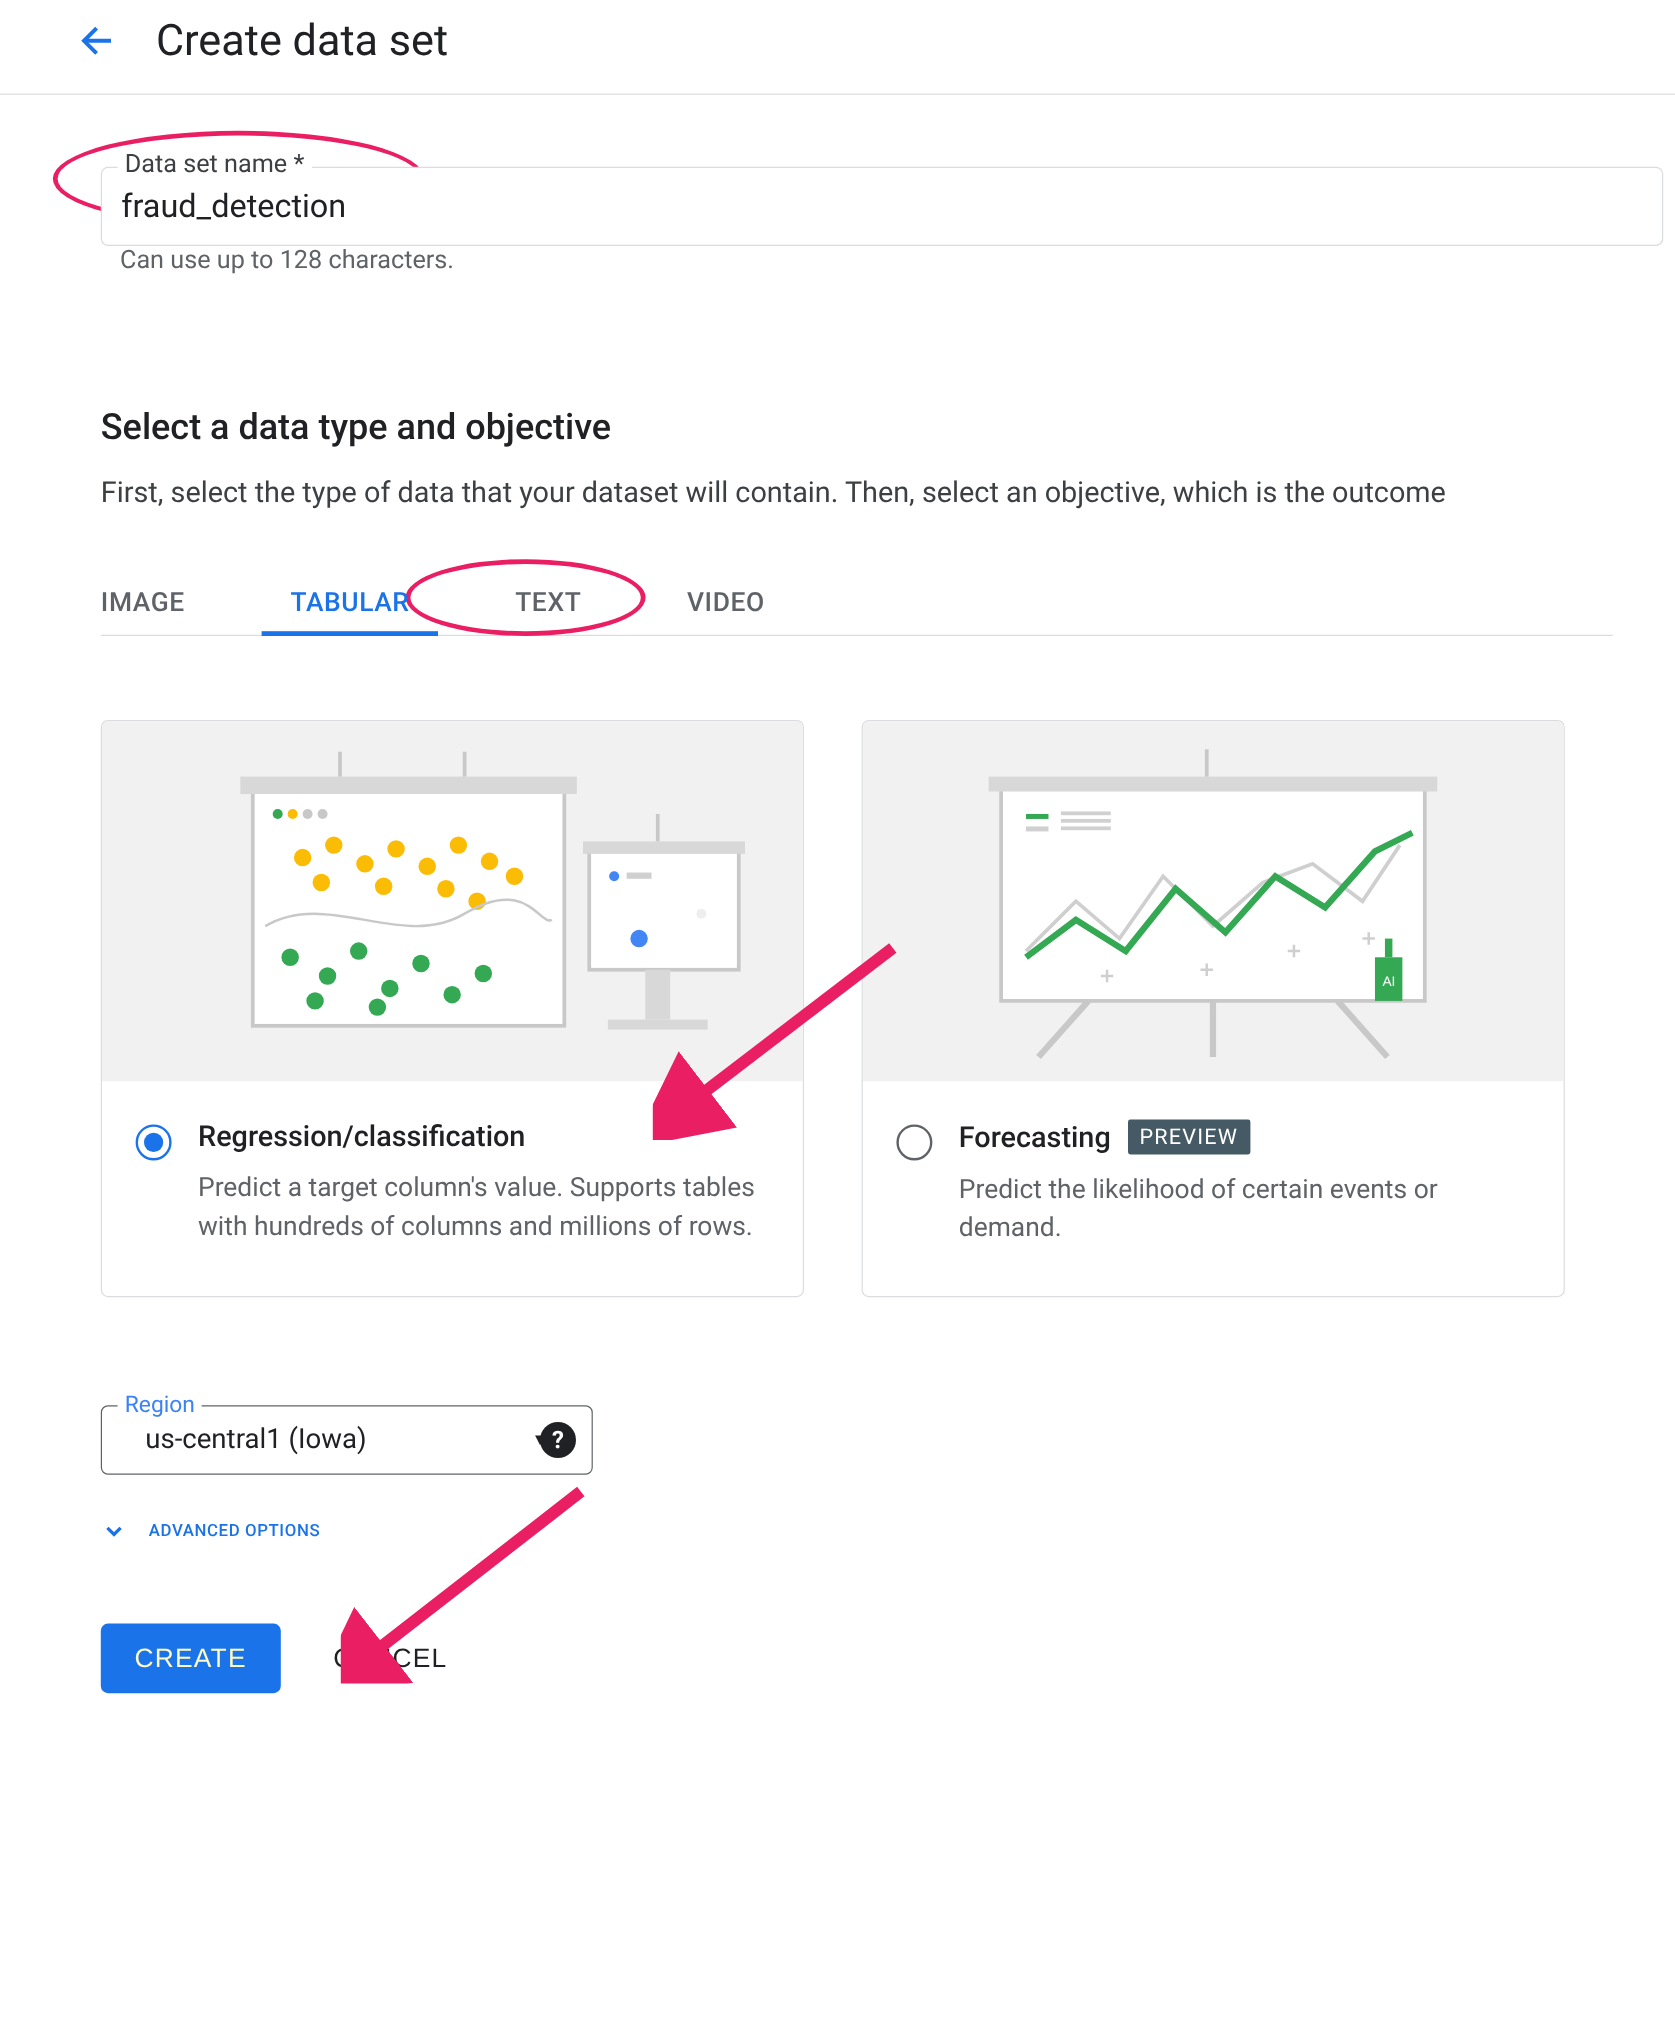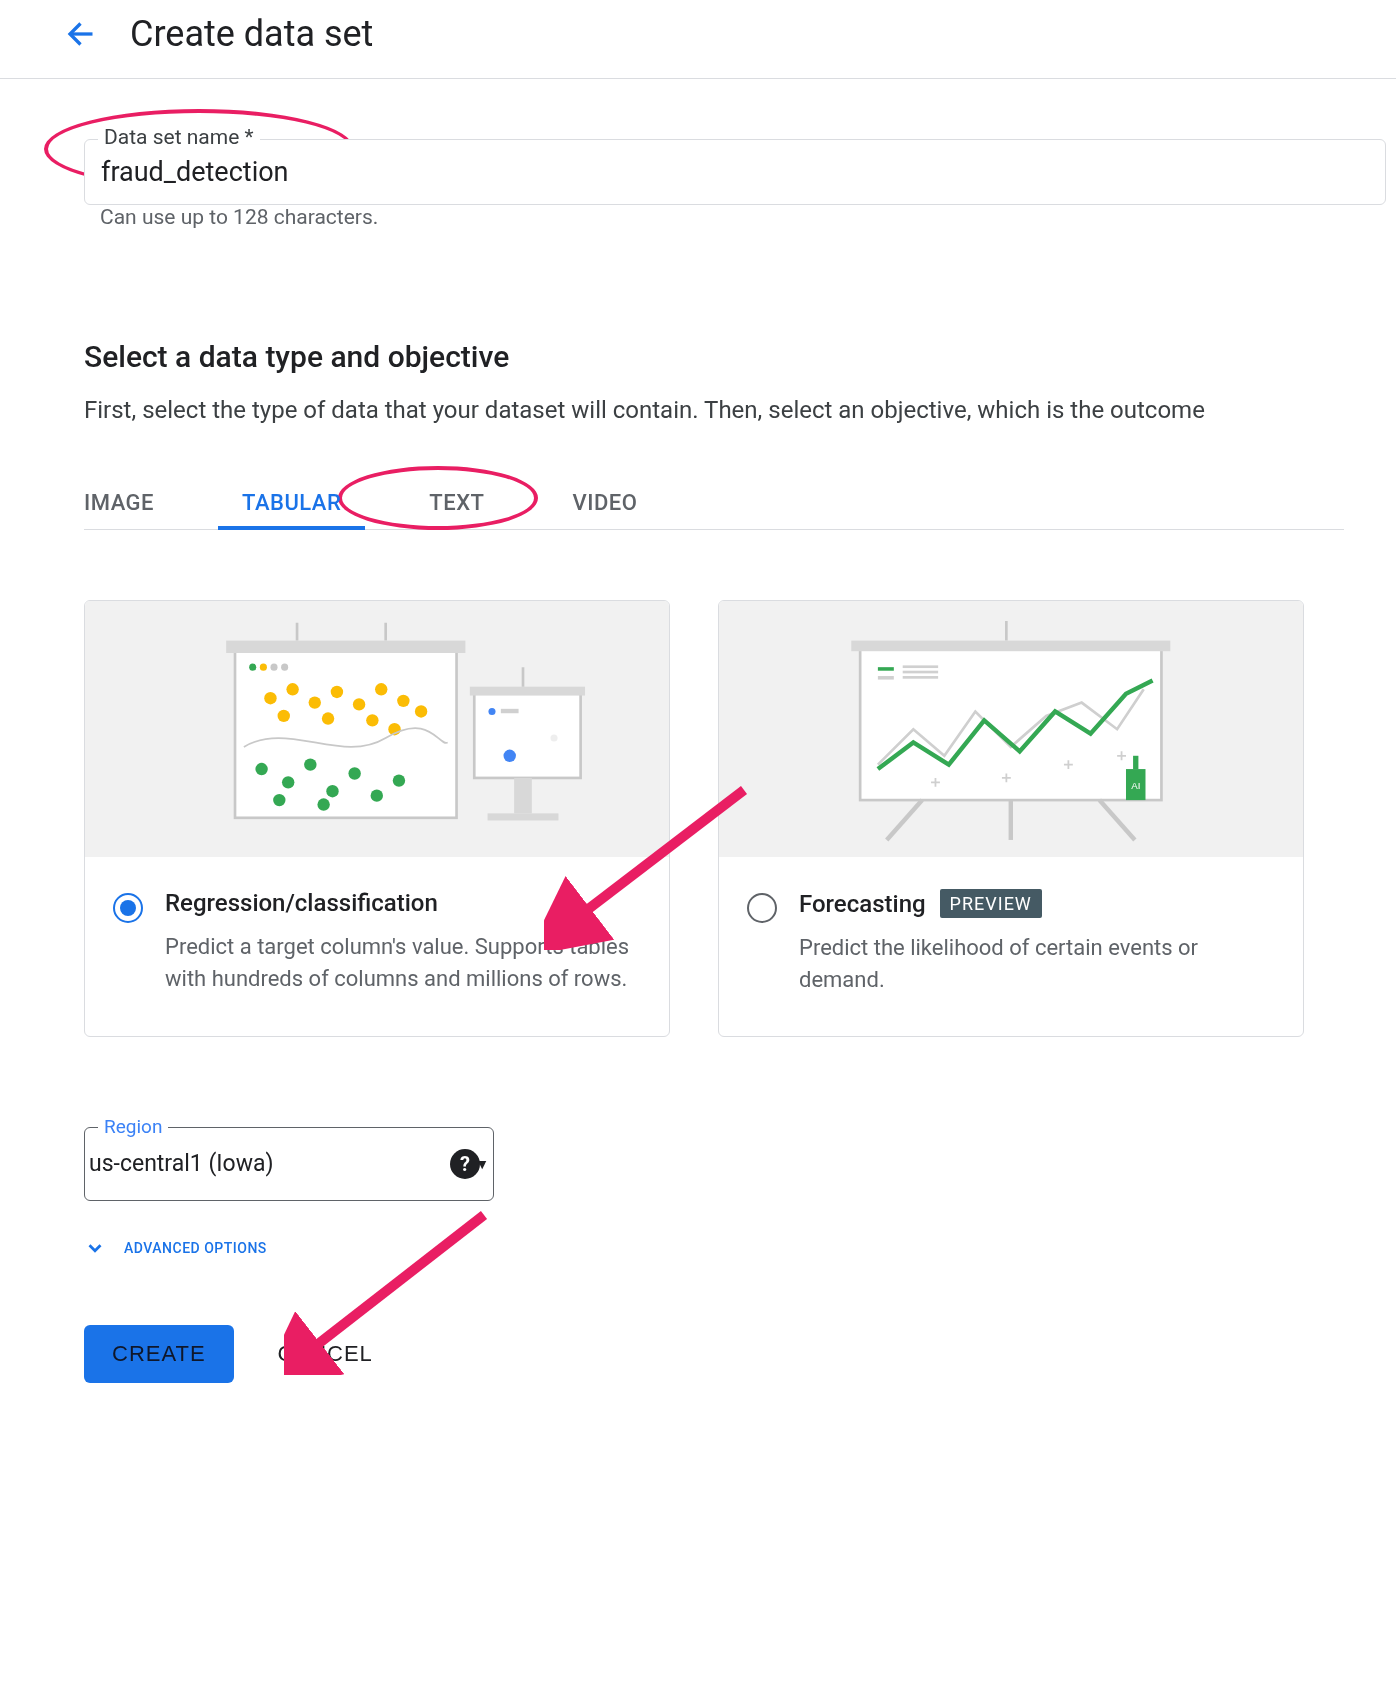--- a/index.html
+++ b/index.html
@@ -34,45 +34,45 @@
   
   .tabs{display:flex;gap:0;margin-top:52px;border-bottom:1px solid var(--border);width:1260px}
   .tab{font-size:22px;font-weight:500;letter-spacing:.5px;color:var(--text2);padding:14px 0;margin-right:88px;cursor:pointer;position:relative}
   .tab.active{color:var(--blue)}
   .tab.active::after{content:"";position:absolute;left:-24px;right:-24px;bottom:-1px;height:4px;background:var(--blue)}
   .tabs-wrap{position:relative}
   .ellipse-tab{top:-10px;left:254px;width:200px;height:64px}
   
   .cards{display:flex;gap:48px;margin-top:70px}
   .card{width:586px;border:1px solid var(--border);border-radius:6px;overflow:hidden;cursor:pointer;display:flex;flex-direction:column}
-  .card-illus{height:256px;background:var(--grey-bg);display:flex;align-items:center;justify-content:center}
+  .card-illus{height:300px;background:var(--grey-bg);display:flex;align-items:center;justify-content:center}
   .card-body{padding:32px 28px 40px;display:flex;gap:22px}
   .radio{flex:0 0 30px;width:30px;height:30px;border:2px solid #5f6368;border-radius:50%;display:flex;align-items:center;justify-content:center;margin-top:4px}
   .radio.selected{border-color:var(--blue)}
   .radio.selected::before{content:"";width:16px;height:16px;background:var(--blue);border-radius:50%}
   .card-text{flex:1}
   .card-title{font-size:24px;font-weight:500;display:flex;align-items:center;gap:14px}
   .badge{background:var(--badge);color:#fff;font-size:18px;font-weight:400;letter-spacing:1px;padding:4px 10px;border-radius:2px}
   .card-desc{font-size:22px;color:var(--text2);margin-top:14px;line-height:1.45}
   
   .arrow-wrap{position:relative}
   .annot-arrow{position:absolute;pointer-events:none}
   
   .region{margin-top:90px;position:relative;display:flex;align-items:center;gap:18px}
   .region-field{position:relative}
   .region-label{position:absolute;top:-12px;left:14px;background:#fff;padding:0 6px;font-size:19px;color:#3b82f6}
-  .region-box{width:410px;height:74px;border:1px solid #5f6368;border-radius:6px;display:flex;align-items:center;justify-content:space-between;padding:0 4px;font-size:23px;cursor:pointer}
+  .region-box{width:410px;height:58px;border:1px solid #5f6368;border-radius:6px;display:flex;align-items:center;justify-content:space-between;padding:0 36px;font-size:23px;cursor:pointer}
   .region-box .caret{font-size:14px}
   .help-icon{width:30px;height:30px;border-radius:50%;background:var(--text);color:#fff;display:flex;align-items:center;justify-content:center;font-size:20px;font-weight:700;cursor:pointer;margin-left:-62px;z-index:2;position:relative}
   
   .adv{margin-top:36px;display:flex;align-items:center;gap:18px;color:var(--blue);font-size:14px;font-weight:500;letter-spacing:.5px;cursor:pointer}
   .adv svg{width:22px;height:22px;stroke:var(--blue);stroke-width:3;fill:none}
   
   .actions{margin-top:66px;display:flex;align-items:center;gap:44px;position:relative}
-  .btn-primary{background:var(--blue);color:#0f172a;border:none;border-radius:6px;font-size:22px;font-weight:500;letter-spacing:1px;padding:16px 28px;cursor:pointer}
+  .btn-primary{background:var(--blue);color:#fef9c3;border:none;border-radius:6px;font-size:22px;font-weight:500;letter-spacing:1px;padding:16px 28px;cursor:pointer}
   .btn-flat{background:none;border:none;color:var(--text);font-size:22px;font-weight:500;letter-spacing:1px;cursor:pointer}
   
   .illus-svg{width:90%;height:90%}
 </style>
 </head>
 <body>
 
 <div class="page">
 
   <div class="header">

